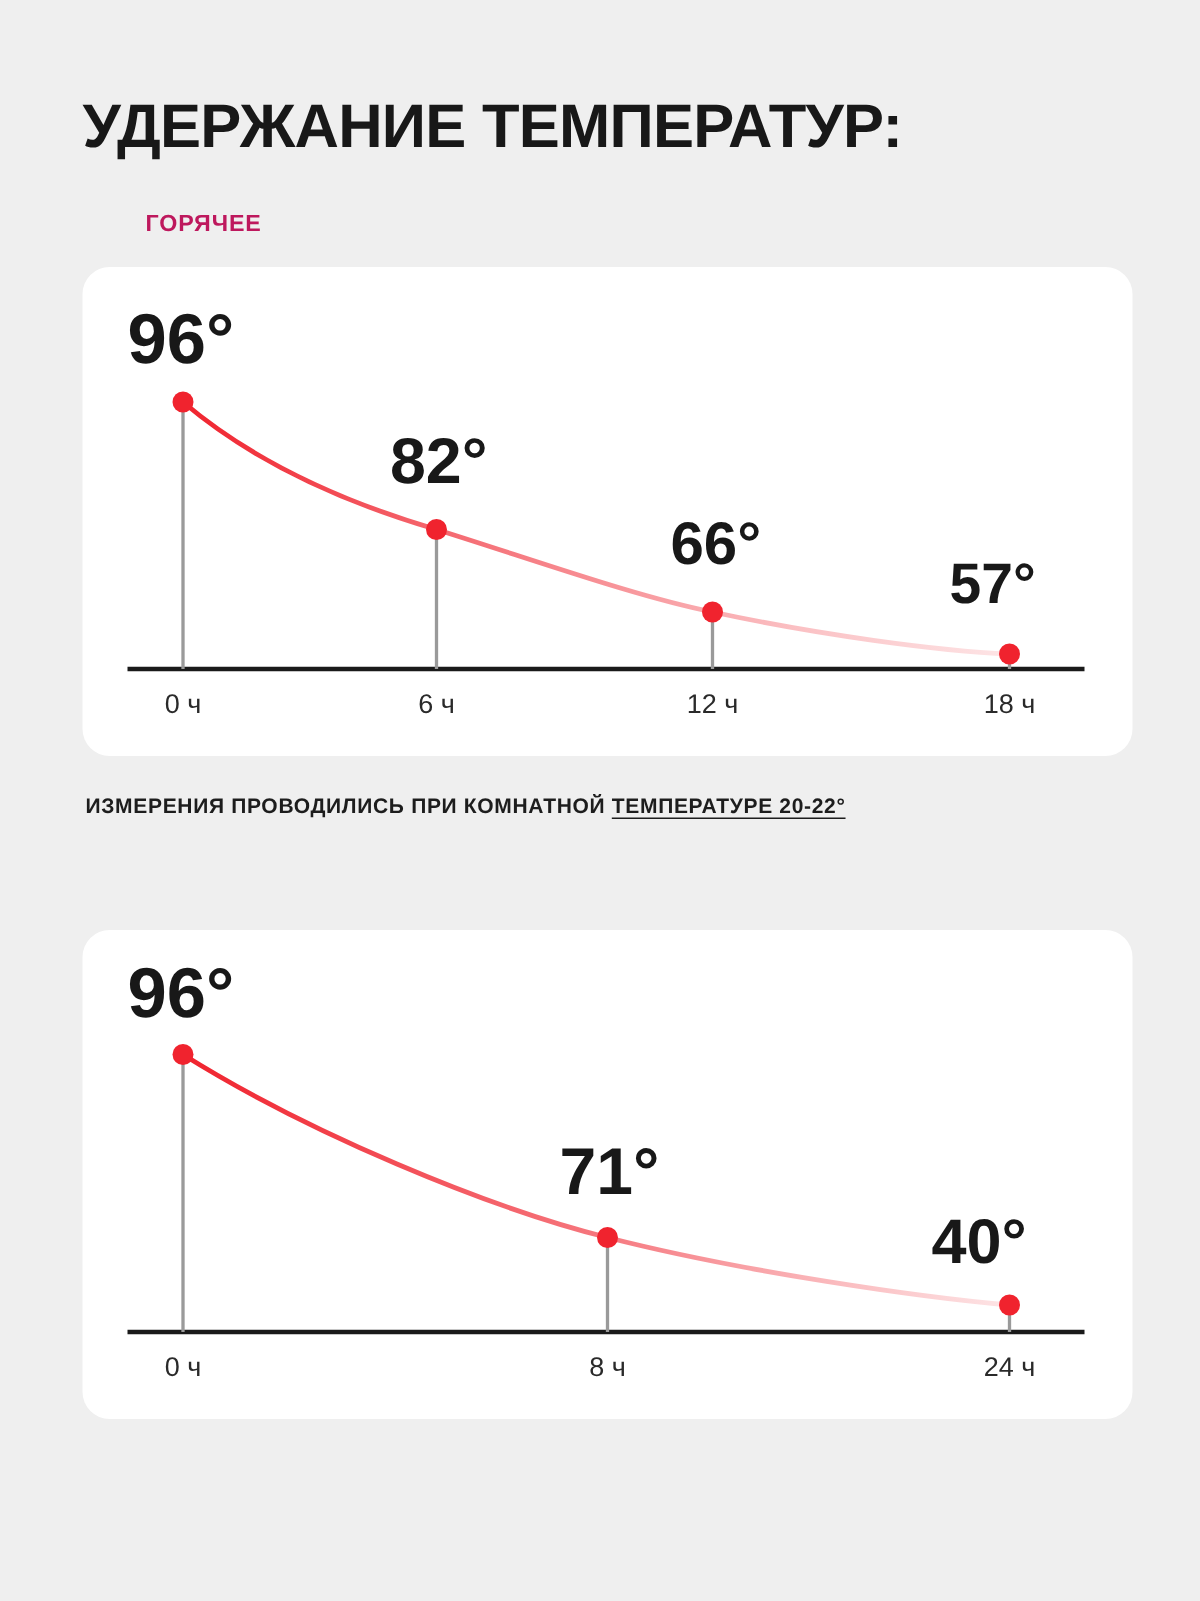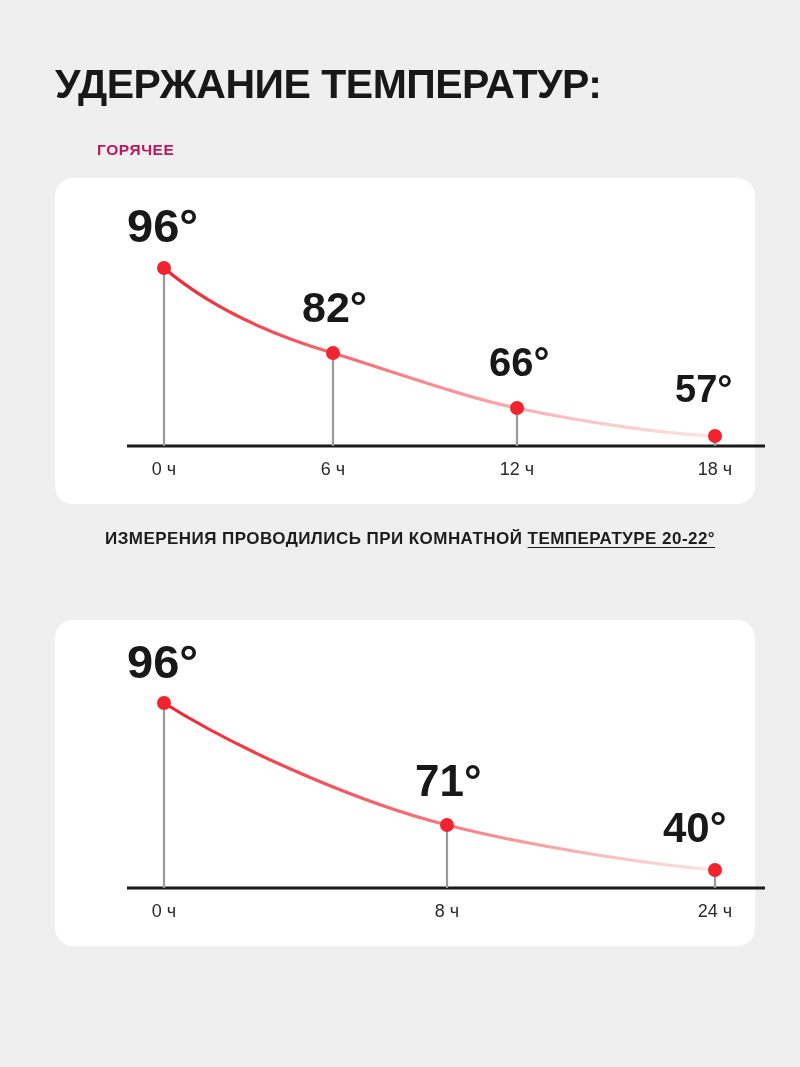--- a/index.html
+++ b/index.html
@@ -59,21 +59,20 @@
     top: 620px;
     width: 700px;
     height: 326px;
   }
   .chart {
     position: absolute;
     left: 0;
     top: 0;
     width: 100%;
     height: 100%;
-    padding-left: 42px;
   }
   .chart svg {
     display: block;
     width: 100%;
     height: 100%;
   }
   .axis-line {
     stroke: #1a1a1a;
     stroke-width: 3;
   }
@@ -95,27 +94,26 @@
     fill: #181818;
   }
   .tick-label {
     font-family: "Liberation Sans", sans-serif;
     font-size: 18px;
     fill: #2a2a2a;
   }
   .footnote {
     position: absolute;
     left: 57px;
-    font-size: 17px;
+    font-size: 14px;
     font-weight: bold;
     letter-spacing: 0.45px;
     color: #1d1d1d;
     line-height: 1.45;
     text-transform: uppercase;
-    margin-left: 48px;
   }
   .underline {
     text-decoration: underline;
     text-underline-offset: 3px;
   }
   .footnote-1 { top: 527px; }
   .footnote-2 { top: 965px; }
   .fn-line { display: block; }
 </style>
 </head>

